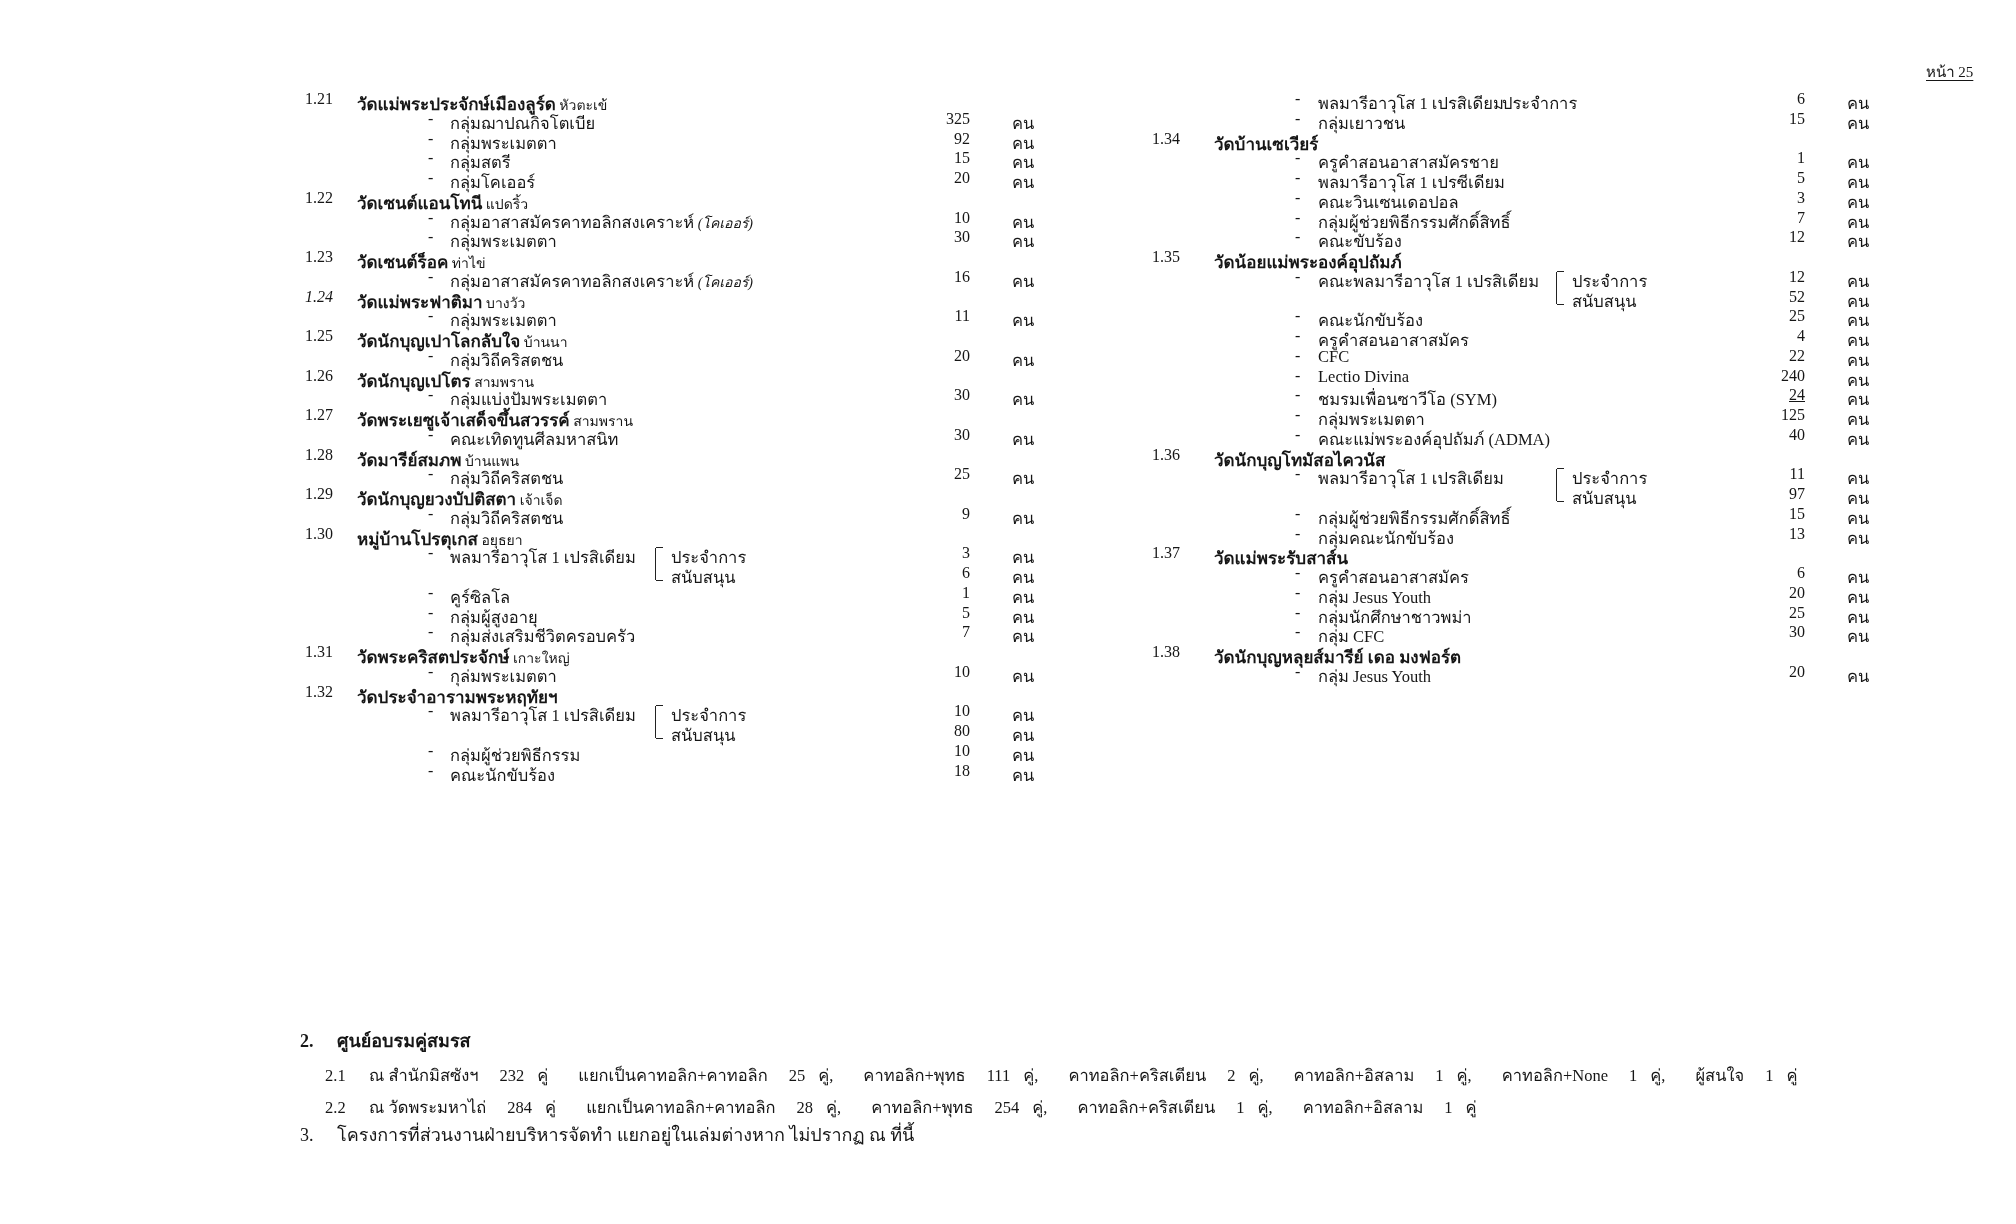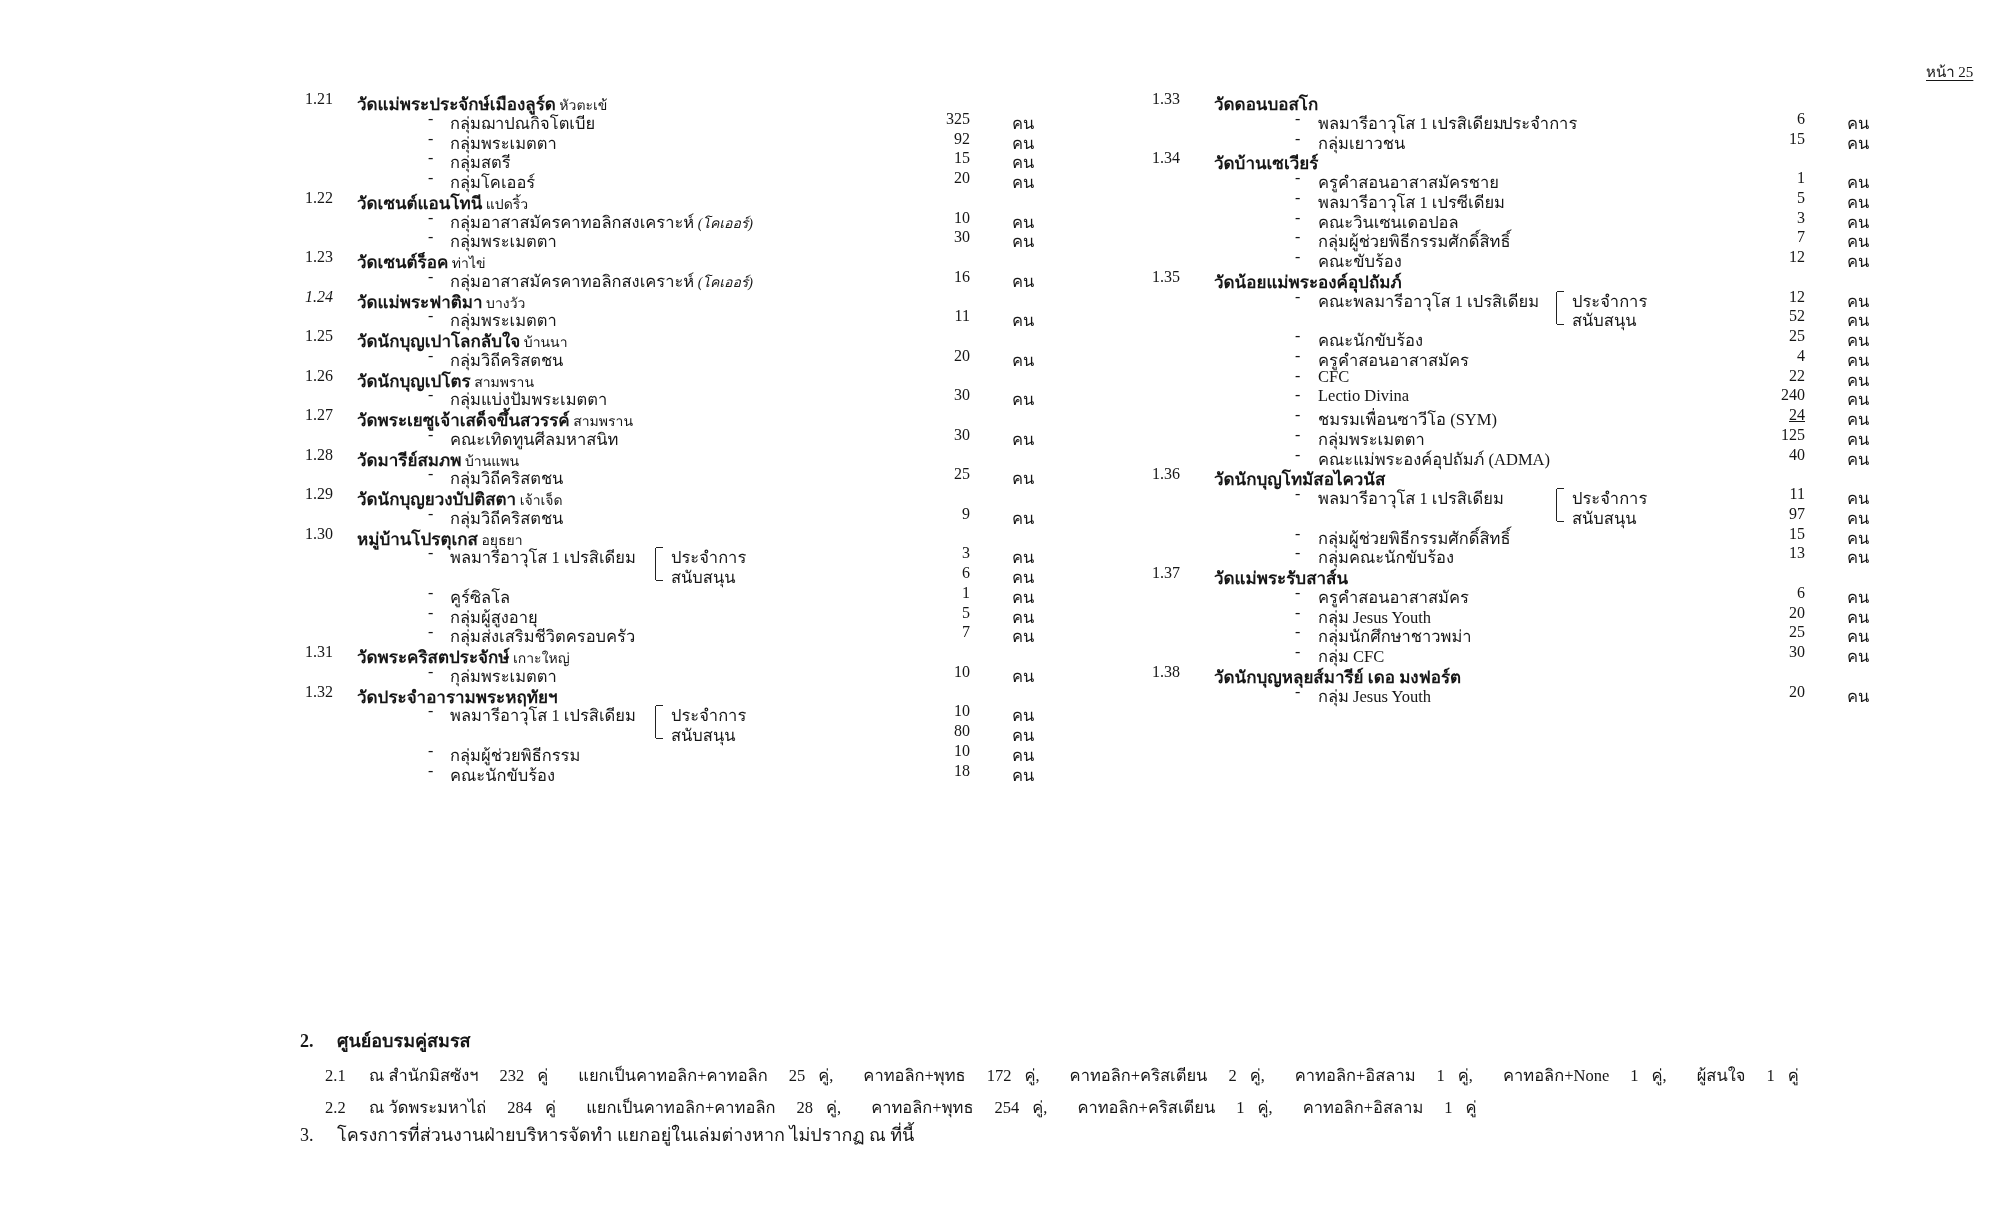--- a/index.html
+++ b/index.html
@@ -233,24 +233,20 @@
       </div>
       <div class="row">
         <span class="dash" style="left: 123px;">-</span>
         <span class="gname" style="left: 145px;">คณะนักขับร้อง</span>
         <span class="count" style="left: 585px;">18</span>
         <span class="unit" style="left: 707px;">คน</span>
       </div>
     </div>
   <div id="col-right" class="col">
       <div class="row">
-        <span class="no" style="left: 0px;">1.33</span>
-        <span class="ename" style="left: 62px;">วัดดอนบอสโก</span>
-      </div>
-      <div class="row">
         <span class="dash" style="left: 143px;">-</span>
         <span class="gname" style="left: 166px;">พลมารีอาวุโส 1 เปรสิเดียม</span>
         <span class="mid" style="left: 350px;">ประจำการ</span>
         <span class="count" style="left: 573px;">6</span>
         <span class="unit" style="left: 695px;">คน</span>
       </div>
       <div class="row">
         <span class="dash" style="left: 143px;">-</span>
         <span class="gname" style="left: 166px;">กลุ่มเยาวชน</span>
         <span class="count" style="left: 573px;">15</span>
@@ -424,21 +420,21 @@
   <div id="sec2rows">
       <div class="s2row">
         <span class="r2no">2.1</span>
         <span class="seg t">ณ สำนักมิสซังฯ</span>
         <span class="seg n">232</span>
         <span class="seg u">คู่</span>
         <span class="seg t">แยกเป็นคาทอลิก+คาทอลิก</span>
         <span class="seg n">25</span>
         <span class="seg u">คู่,</span>
         <span class="seg t">คาทอลิก+พุทธ</span>
-        <span class="seg n">172</span>
+        <span class="seg n">111</span>
         <span class="seg u">คู่,</span>
         <span class="seg t">คาทอลิก+คริสเตียน</span>
         <span class="seg n">2</span>
         <span class="seg u">คู่,</span>
         <span class="seg t">คาทอลิก+อิสลาม</span>
         <span class="seg n">1</span>
         <span class="seg u">คู่,</span>
         <span class="seg t">คาทอลิก+None</span>
         <span class="seg n">1</span>
         <span class="seg u">คู่,</span>

